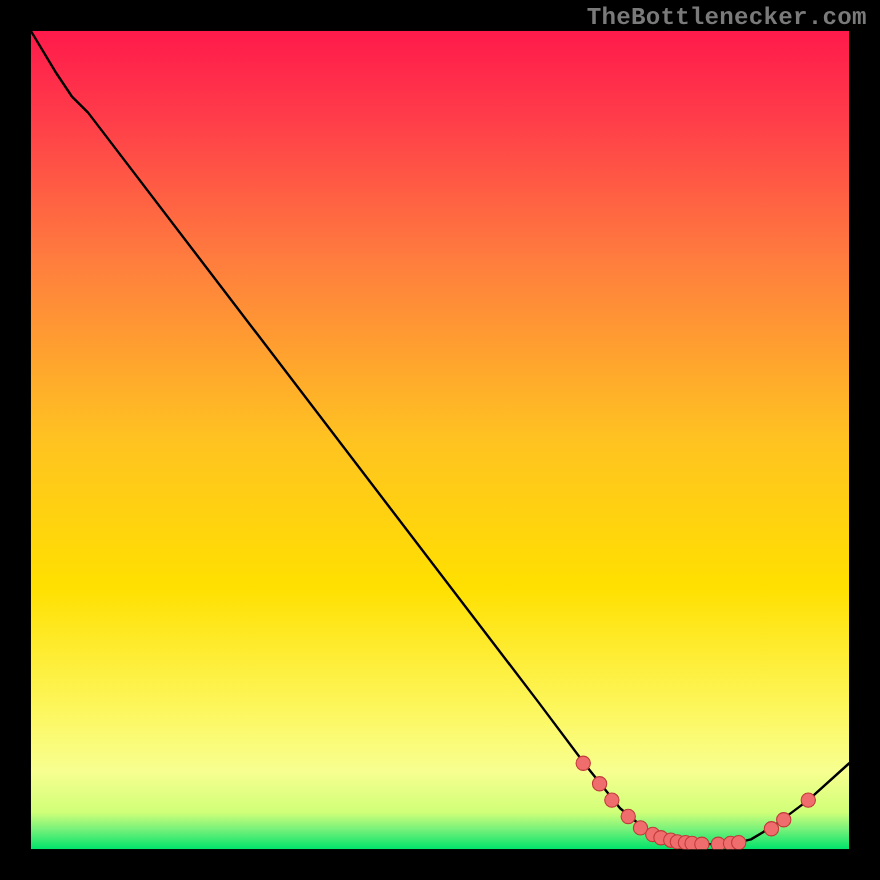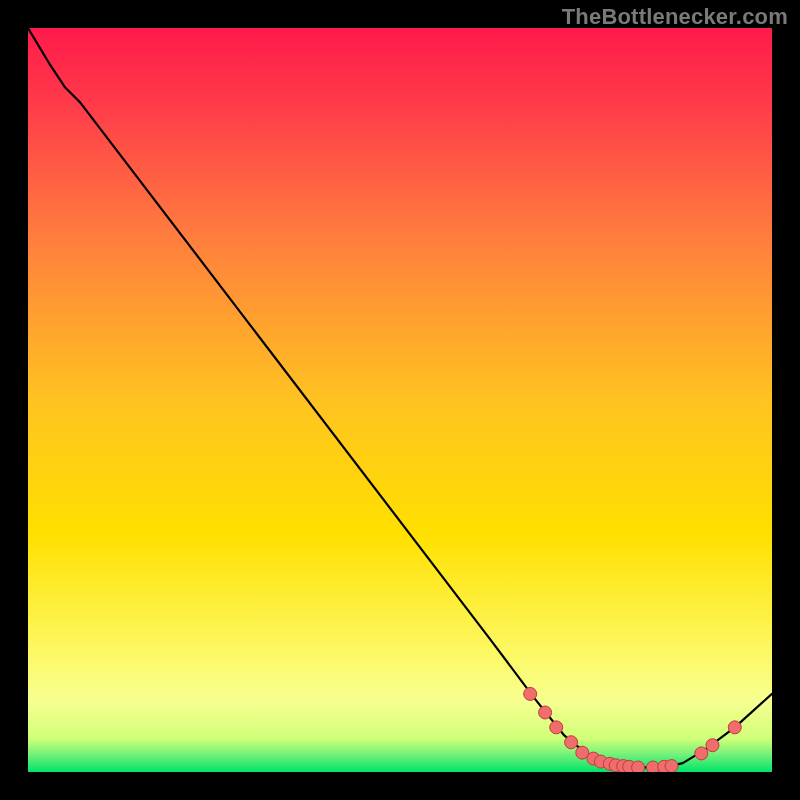--- a/index.html
+++ b/index.html
@@ -7,21 +7,21 @@
   .frame {
     position: relative;
     width: 800px;
     height: 800px;
     background: #000;
   }
   .watermark {
     position: absolute;
     top: 4px;
     right: 12px;
-    font-family: Liberation Sans, sans-serif;
+    font-family: Liberation Mono, monospace;
     font-size: 22px;
     font-weight: bold;
     color: #7a7a7a;
     letter-spacing: 0.2px;
   }
   .plot {
     position: absolute;
     left: 28px;
     top: 28px;
     width: 744px;

